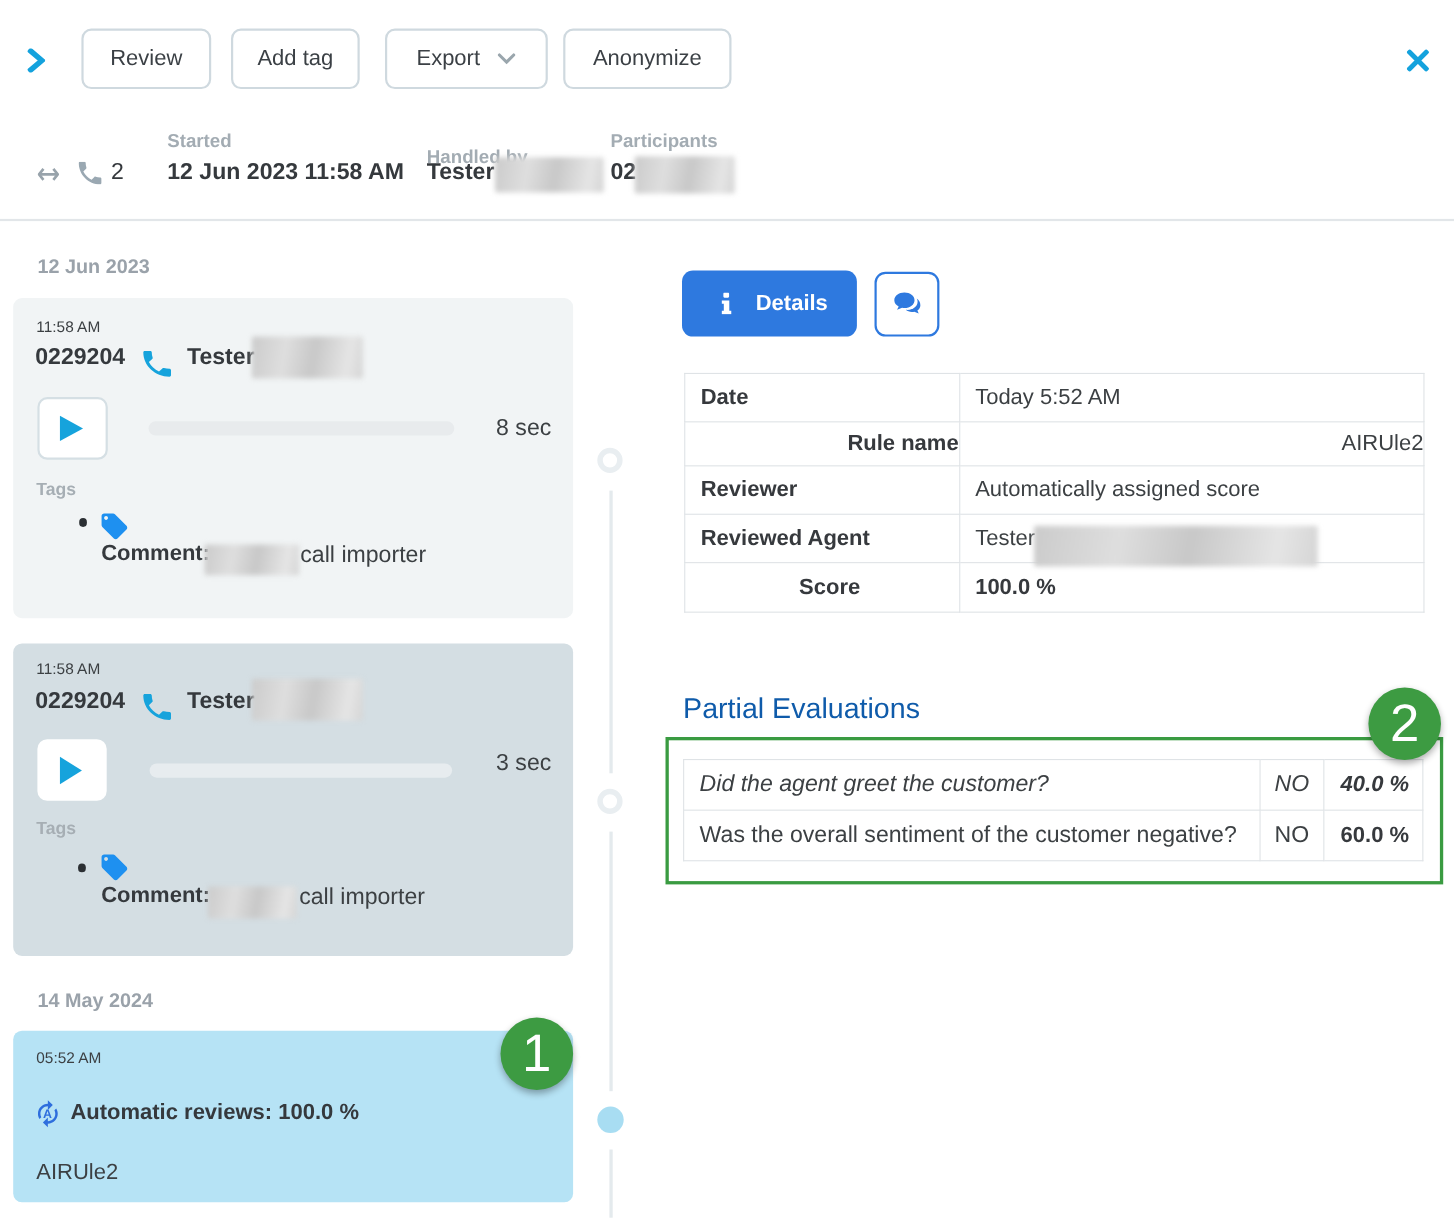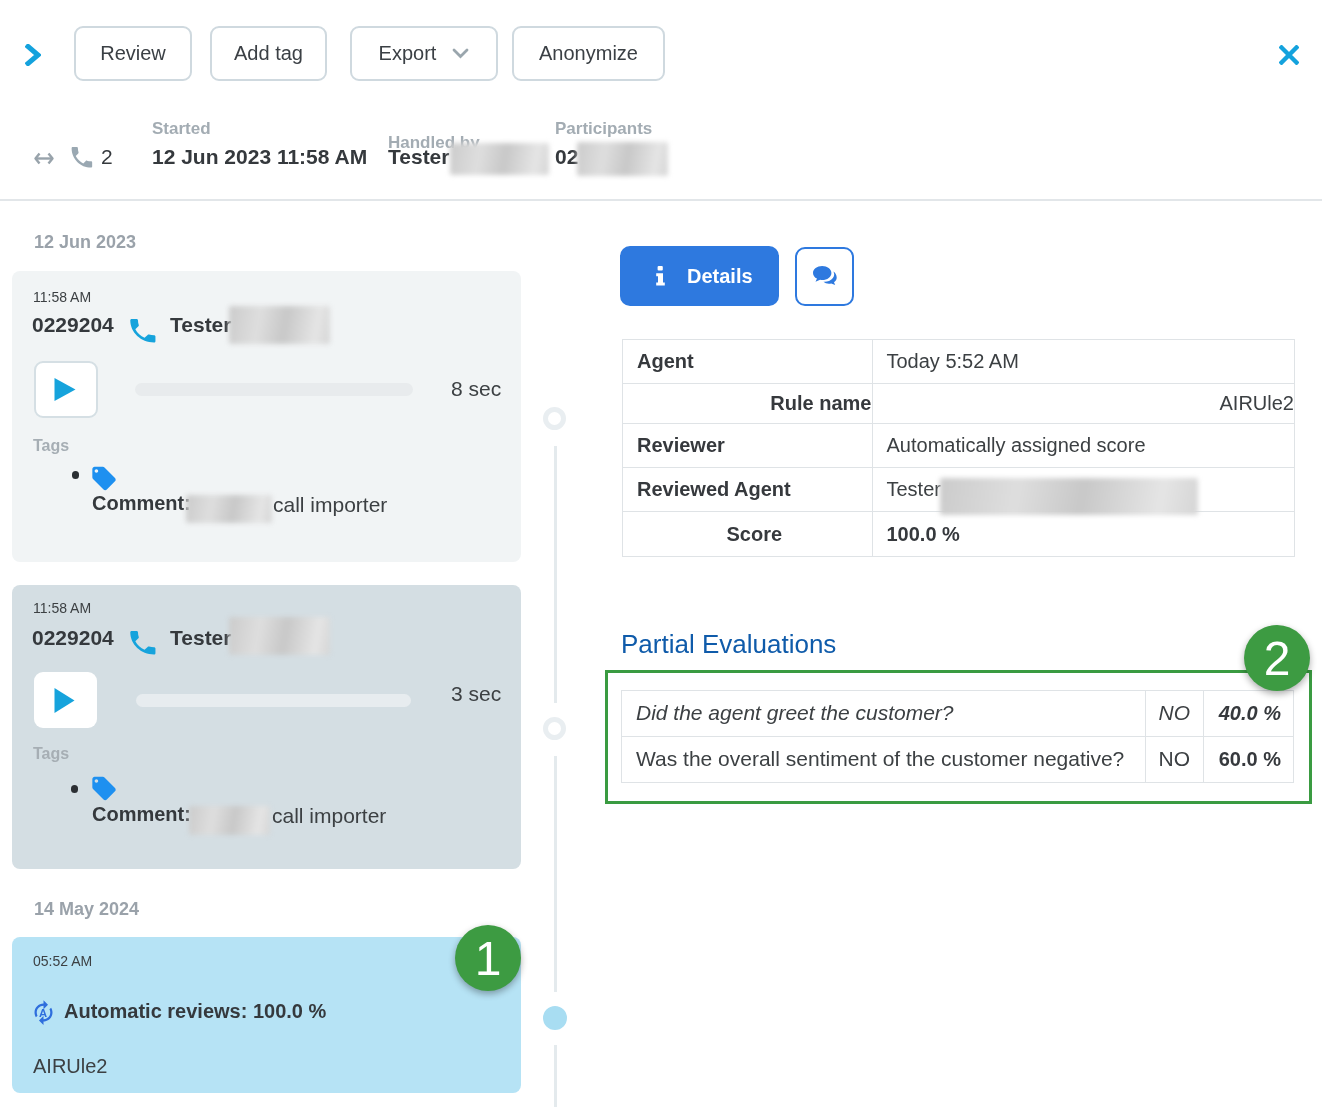--- a/index.html
+++ b/index.html
@@ -134,21 +134,21 @@
 <div class="abs" style="left:795px; top:246.5px; width:59px; height:59.5px; border:2.5px solid #2e79df; border-radius:10px; background:#fff;"></div>
 <svg class="abs" style="left:812px; top:265px;" width="26" height="21" viewBox="0 0 26 21">
   <path fill="#2e79df" d="M10.2 1 C5.1 1 1 4.1 1 7.9 c0 2.4 1.6 4.5 4 5.7 l-1.5 3.1 4.6-1.9 c0.7 0.1 1.4 0.2 2.1 0.2 5.1 0 9.2-3.1 9.2-7.1 S15.3 1 10.2 1 Z"></path>
   <path fill="#2e79df" d="M21.4 6.4 c0.5 0.9 0.8 1.9 0.8 2.9 0 2.8-1.9 5.2-4.7 6.5 l-0.5 0.2 c-1.3 0.5-2.7 0.8-4.2 0.8 -0.4 0-0.9 0-1.3-0.1 1.3 1.2 3.3 2 5.5 2 0.8 0 1.5-0.1 2.2-0.3 l4 1.7 -1.2-2.9 c1.7-1.1 2.7-2.8 2.7-4.7 0-2.7-1.4-5-3.3-6.1 Z"></path>
 </svg>
 
 <div class="abs" style="left:622px; top:338.5px; width:673px; height:266px;">
   <table style="border-collapse:collapse; width:673px; table-layout:fixed;">
     <tbody>
         <tr style="height:44.33px;">
-          <td style="border:1px solid #dfe3e6; width:249.5px; padding-left:14px; font-weight:bold; font-size:20px; color:#36393d;">Agent</td>
+          <td style="border:1px solid #dfe3e6; width:249.5px; padding-left:14px; font-weight:bold; font-size:20px; color:#36393d;">Date</td>
           <td style="border:1px solid #dfe3e6; padding-left:14px; font-size:20px;">Today 5:52 AM</td>
         </tr>
     <tr style="height:40px;text-align:right;">
           <td style="border:1px solid #dfe3e6; padding-left:14px; font-weight:bold; font-size:20px; color:#36393d;">Rule name</td>
           <td style="border:1px solid #dfe3e6; padding-left:14px; font-size:20px;">AIRUle2</td>
         </tr>
     <tr style="height:44.33px;">
           <td style="border:1px solid #dfe3e6; padding-left:14px; font-weight:bold; font-size:20px; color:#36393d;">Reviewer</td>
           <td style="border:1px solid #dfe3e6; padding-left:14px; font-size:20px;">Automatically assigned score</td>
         </tr>

